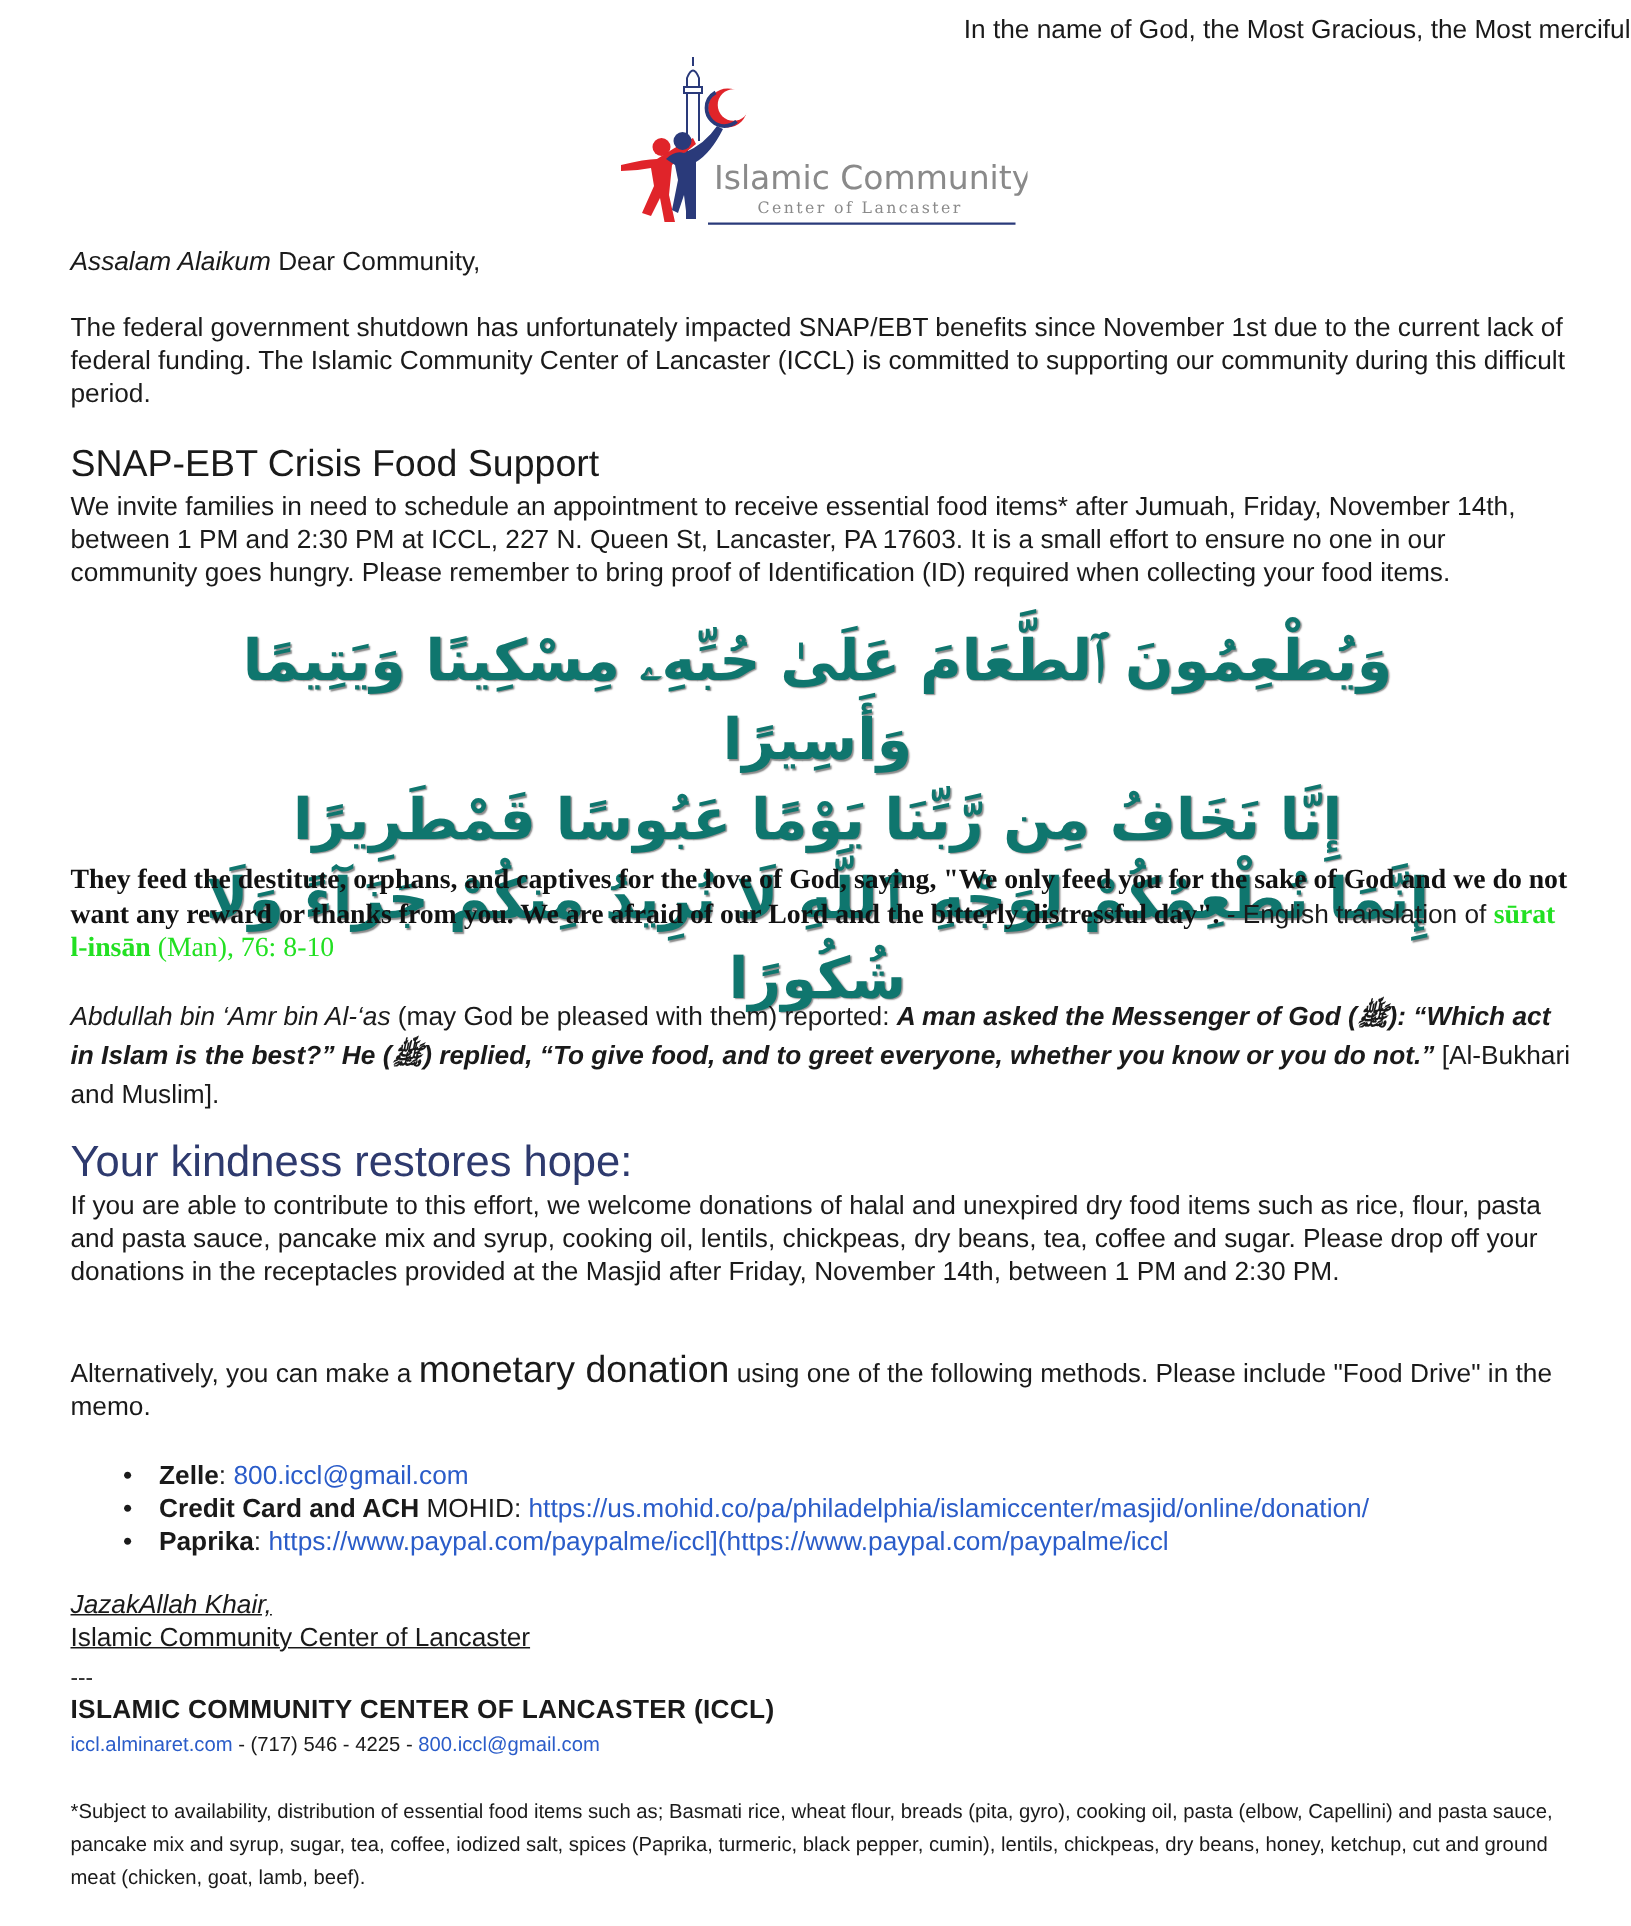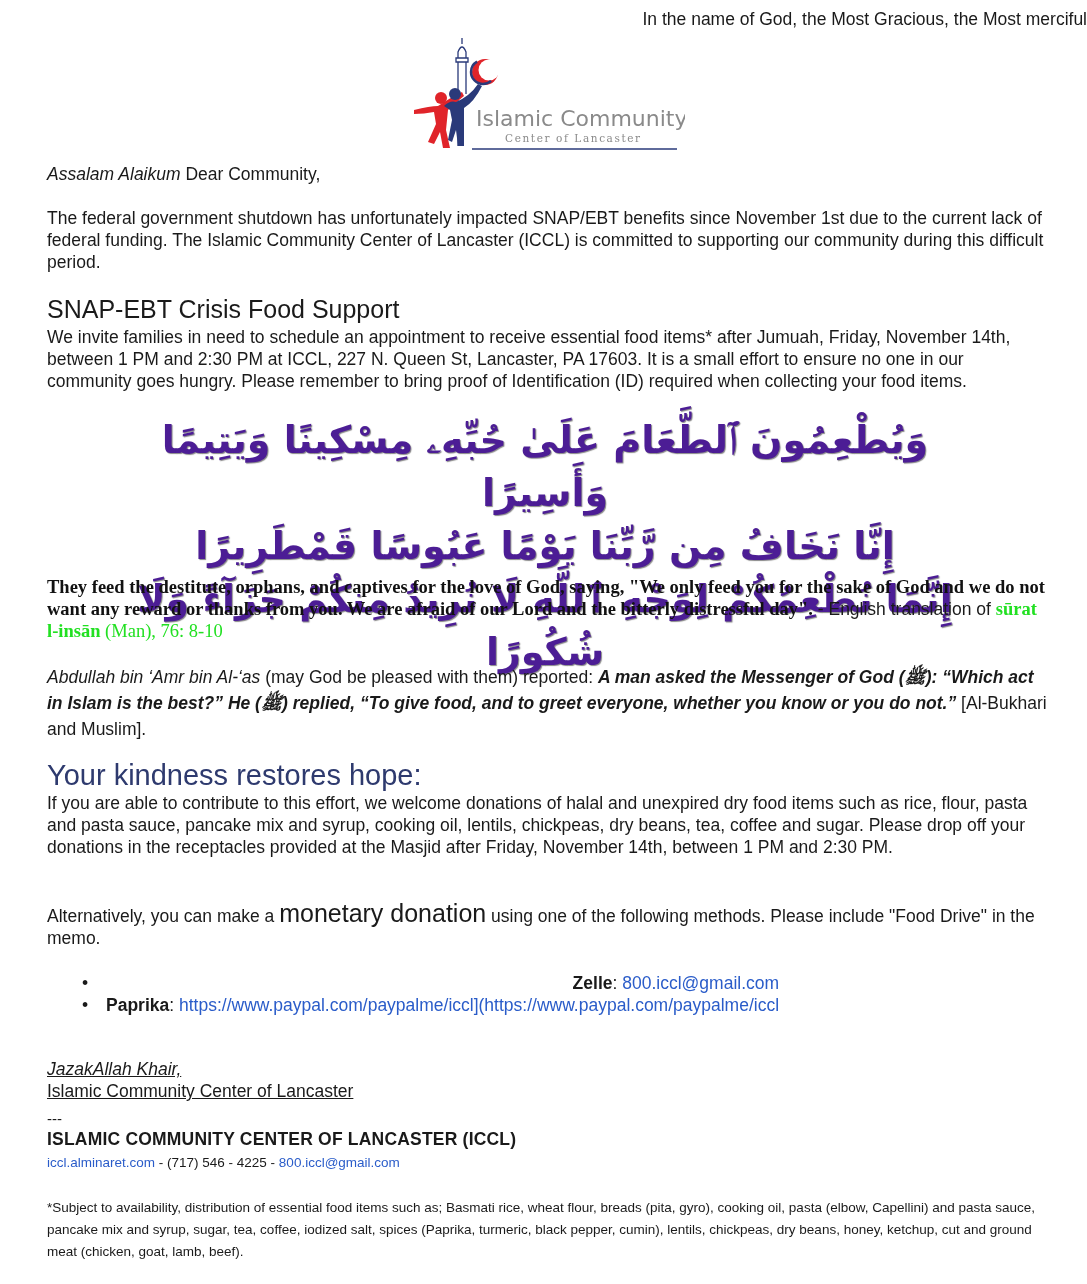--- a/index.html
+++ b/index.html
@@ -14,38 +14,38 @@
     .logo { position: absolute; left: 410px; top: 34px; width: 275px; height: 118px; }
     .p { font-size: 17.5px; line-height: 22px; margin: 0; }
     .abs { position: absolute; left: 47px; width: 1000px; }
     .greeting { top: 163px; }
     .intro { top: 207px; }
     .h-snap { top: 294px; font-size: 25px; line-height: 30px; color: #1a1a1a; }
     .snap-body { top: 326px; }
     .arabic {
       position: absolute; left: 120px; width: 850px; top: 414px; text-align: center;
       font-family: "DejaVu Sans", sans-serif; font-size: 38px; line-height: 53px;
-      direction: rtl; color: #4c1d95; font-weight: bold; text-shadow: 1px 1px 1px #888;
+      direction: rtl; color: #0f766e; font-weight: bold; text-shadow: 1px 1px 1px #888;
     }
     .translation {
       top: 576px; font-family: "Liberation Serif", serif; font-weight: bold;
       font-size: 18.5px; line-height: 22px; color: #111;
     }
     .translation .src { font-family: "Liberation Sans", sans-serif; font-weight: normal; font-size: 17.5px; color: #1a1a1a; }
     .translation .surah { color: #22e022; font-weight: bold; font-family: "Liberation Serif", serif; }
     .translation .surah-ref { color: #22e022; font-weight: normal; font-family: "Liberation Serif", serif; }
     .hadith { top: 664px; font-size: 17.5px; line-height: 26px; }
     .hadith .narr { font-style: italic; }
     .hadith .q { font-weight: bold; font-style: italic; }
     .h-kind { top: 760px; font-size: 29px; line-height: 30px; color: #2e3a6e; }
     .kind-body { top: 792px; }
     .alt { top: 902px; }
     .alt .big { font-size: 25px; }
     .methods { position: absolute; left: 82px; top: 972px; margin: 0; padding: 0; list-style: none; font-size: 17.5px; line-height: 22px; }
-    .methods li { position: relative; padding-left: 24px; text-align: right; }
+    .methods li { position: relative; padding-left: 24px; }
     .methods li::before { content: "•"; position: absolute; left: 0; top: 0; }
     .methods b { font-weight: bold; }
     .link { color: #2a5cc9; text-decoration: none; }
     .signoff { top: 1058px; text-decoration: underline; }
     .signoff .jz { font-style: italic; }
     .dashes { top: 1108px; font-size: 15px; }
     .org { top: 1129px; font-weight: bold; font-size: 17.5px; letter-spacing: 0.2px; }
     .contact { top: 1154px; font-size: 13.5px; line-height: 18px; }
     .footnote { top: 1197px; font-size: 13.5px; line-height: 22px; width: 1010px; }
   </style>
@@ -91,20 +91,21 @@
 
 <p class="p abs hadith"><span class="narr">Abdullah bin ‘Amr bin Al-‘as</span><span> (may God be pleased with them) reported: </span><span class="q">A man asked the Messenger of God (ﷺ): “Which act in Islam is the best?” He (ﷺ) replied, “To give food, and to greet everyone, whether you know or you do not.”</span><span> [Al-Bukhari and Muslim].</span></p>
 
 <h2 class="abs h-kind" style="margin:0;font-weight:normal;">Your kindness restores hope:</h2>
 <p class="p abs kind-body">If you are able to contribute to this effort, we welcome donations of halal and unexpired dry food items such as rice, flour, pasta and pasta sauce, pancake mix and syrup, cooking oil, lentils, chickpeas, dry beans, tea, coffee and sugar. Please drop off your donations in the receptacles provided at the Masjid after Friday, November 14th, between 1 PM and 2:30 PM.</p>
 
 <p class="p abs alt"><span>Alternatively, you can make a </span><span class="big">monetary donation</span><span> using one of the following methods. Please include "Food Drive" in the memo.</span></p>
 
 <ul class="methods">
   <li><b>Zelle</b><span>: </span><a class="link">800.iccl@gmail.com</a></li>
+  <li><b>Credit Card and ACH</b><span> MOHID: </span><a class="link">https://us.mohid.co/pa/philadelphia/islamiccenter/masjid/online/donation/</a></li>
   <li><b>Paprika</b><span>: </span><a class="link">https://www.paypal.com/paypalme/iccl](https://www.paypal.com/paypalme/iccl</a></li>
 </ul>
 
 <div class="p abs signoff">
   <div class="jz">JazakAllah Khair,</div>
   <div>Islamic Community Center of Lancaster</div>
 </div>
 <div class="p abs dashes">---</div>
 <div class="abs org">ISLAMIC COMMUNITY CENTER OF LANCASTER (ICCL)</div>
 <div class="abs contact"><a class="link">iccl.alminaret.com</a><span> - (717) 546 - 4225 - </span><a class="link">800.iccl@gmail.com</a></div>

